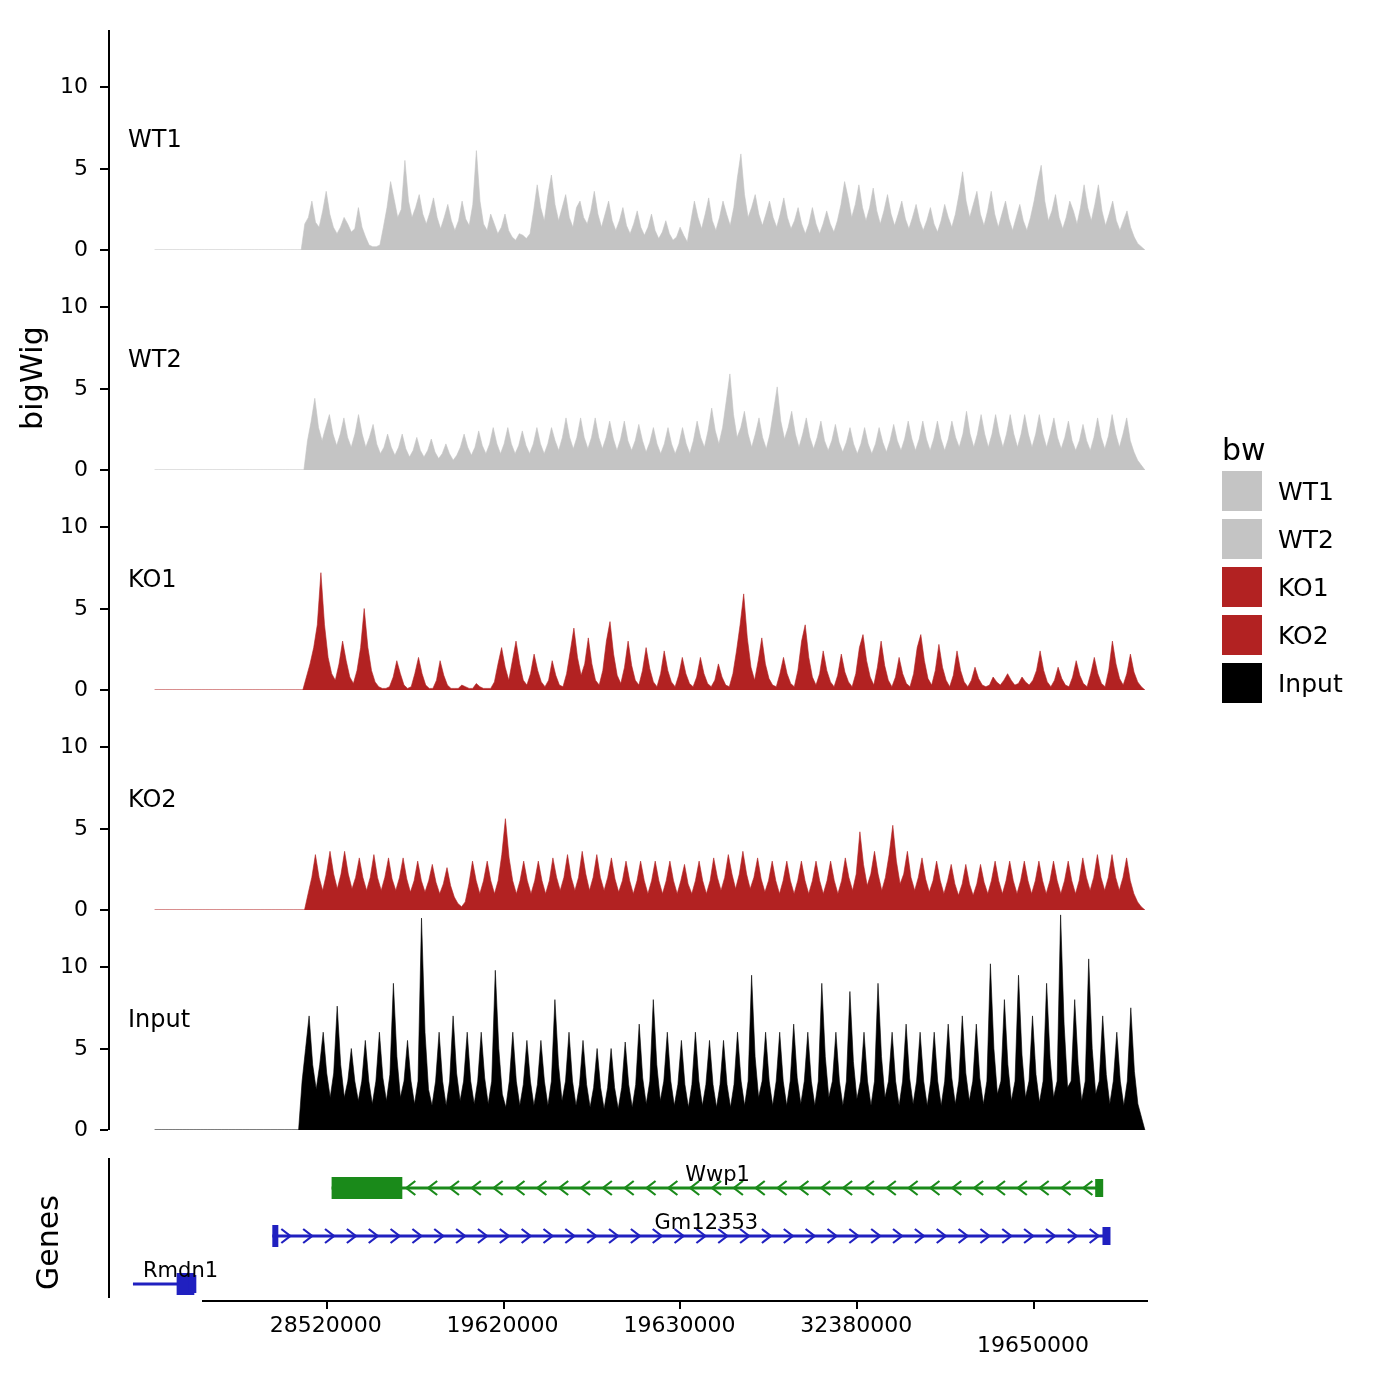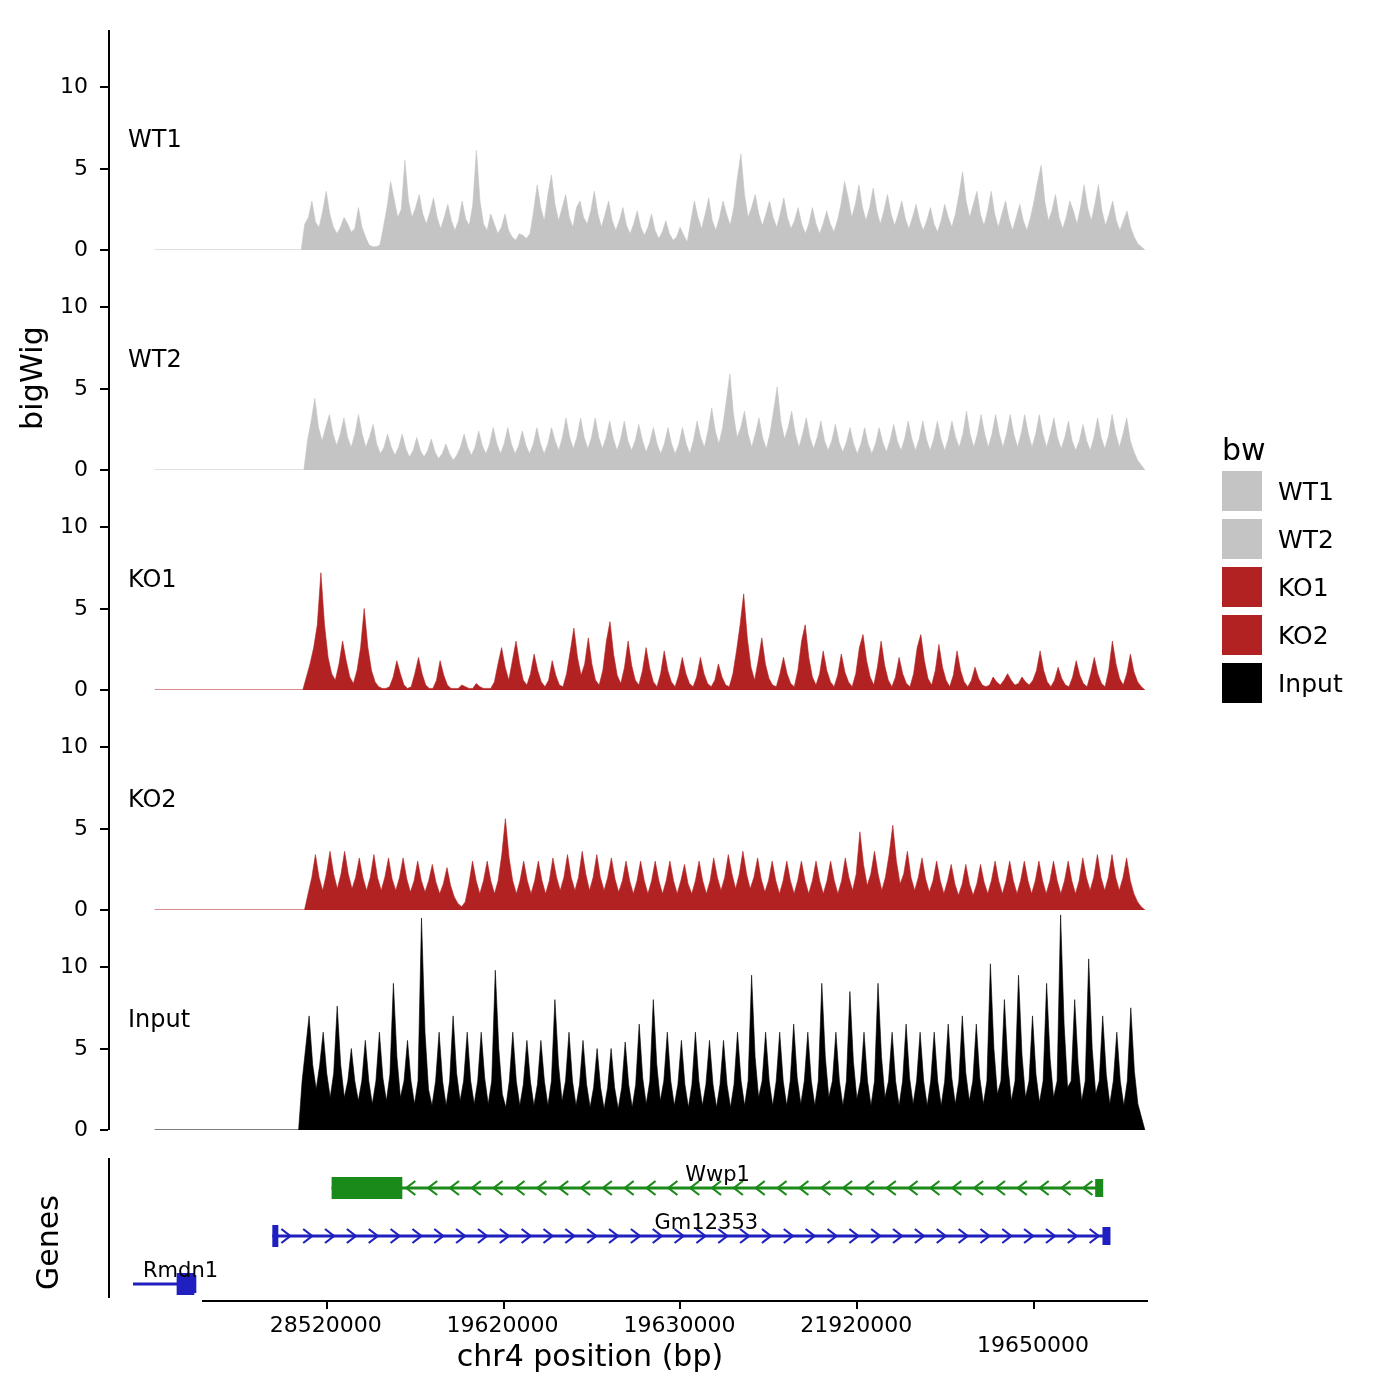--- a/index.html
+++ b/index.html
@@ -156,21 +156,20 @@
     white-space: nowrap;
   }
 </style>
 </head>
 <body>
 
 <div id="root">
 
   <div class="ylabel-global">bigWig</div>
   <div class="ylabel-genes">Genes</div>
-  <div class="xlabel">chr4 position (bp)</div>
 
   <div id="tracks">
       <div class="panel" style="top: 30px; height: 220px;">
         <div class="axis-line"></div>
         <svg width="1038" height="220" style="position: absolute; left: 2px; top: 0px;">
           <path d="M44.6,220 L44.6,220.0 L48.2,220.0 L51.8,220.0 L55.4,220.0 L58.9,220.0 L62.5,220.0 L66.1,220.0 L69.7,220.0 L73.2,220.0 L76.8,220.0 L80.4,220.0 L84.0,220.0 L87.5,220.0 L91.1,220.0 L94.7,220.0 L98.3,220.0 L101.8,220.0 L105.4,220.0 L109.0,220.0 L112.6,220.0 L116.1,220.0 L119.7,220.0 L123.3,220.0 L126.9,220.0 L130.4,220.0 L134.0,220.0 L137.6,220.0 L141.2,220.0 L144.7,220.0 L148.3,220.0 L151.9,220.0 L155.5,220.0 L159.0,220.0 L162.6,220.0 L166.2,220.0 L169.8,220.0 L173.3,220.0 L176.9,220.0 L180.5,220.0 L184.1,220.0 L187.6,220.0 L191.2,220.0 L194.8,193.9 L198.4,187.4 L201.9,171.1 L205.5,192.3 L209.1,197.2 L212.7,180.9 L216.2,161.3 L219.8,184.1 L223.4,197.2 L227.0,203.7 L230.5,197.2 L234.1,187.4 L237.7,193.9 L241.3,202.1 L244.8,198.8 L248.4,177.6 L252.0,197.2 L255.6,207.0 L259.1,215.1 L262.7,216.7 L266.3,216.7 L269.9,215.1 L273.4,197.2 L277.0,177.6 L280.6,151.6 L284.2,169.5 L287.7,187.4 L291.3,179.3 L294.9,130.4 L298.5,171.1 L302.0,187.4 L305.6,177.6 L309.2,164.6 L312.8,184.1 L316.3,193.9 L319.9,182.5 L323.5,167.9 L327.1,187.4 L330.6,198.8 L334.2,187.4 L337.8,174.4 L341.4,190.7 L344.9,200.4 L348.5,190.7 L352.1,171.1 L355.7,189.0 L359.2,195.6 L362.8,174.4 L366.4,120.6 L370.0,171.1 L373.5,193.9 L377.1,200.4 L380.7,184.1 L384.3,193.9 L387.8,203.7 L391.4,197.2 L395.0,184.1 L398.6,200.4 L402.1,207.0 L405.7,210.2 L409.3,203.7 L412.9,205.3 L416.4,208.6 L420.0,203.7 L423.6,180.9 L427.2,154.8 L430.7,177.6 L434.3,190.7 L437.9,164.6 L441.4,145.0 L445.0,174.4 L448.6,190.7 L452.2,177.6 L455.7,164.6 L459.3,187.4 L462.9,197.2 L466.5,177.6 L470.0,171.1 L473.6,187.4 L477.2,193.9 L480.8,180.9 L484.3,161.3 L487.9,184.1 L491.5,197.2 L495.1,184.1 L498.6,171.1 L502.2,190.7 L505.8,200.4 L509.4,190.7 L512.9,177.6 L516.5,195.6 L520.1,203.7 L523.7,193.9 L527.2,180.9 L530.8,197.2 L534.4,205.3 L538.0,197.2 L541.5,184.1 L545.1,200.4 L548.7,208.6 L552.3,202.1 L555.8,190.7 L559.4,203.7 L563.0,210.2 L566.6,207.0 L570.1,197.2 L573.7,205.3 L577.3,211.9 L580.9,190.7 L584.4,171.1 L588.0,187.4 L591.6,198.8 L595.2,184.1 L598.7,167.9 L602.3,190.7 L605.9,200.4 L609.5,187.4 L613.0,171.1 L616.6,184.1 L620.2,195.6 L623.8,177.6 L627.3,148.3 L630.9,123.9 L634.5,164.6 L638.1,187.4 L641.6,177.6 L645.2,164.6 L648.8,184.1 L652.4,195.6 L655.9,184.1 L659.5,171.1 L663.1,187.4 L666.7,197.2 L670.2,184.1 L673.8,167.9 L677.4,187.4 L681.0,198.8 L684.5,190.7 L688.1,177.6 L691.7,193.9 L695.3,203.7 L698.8,193.9 L702.4,177.6 L706.0,193.9 L709.6,203.7 L713.1,193.9 L716.7,180.9 L720.3,193.9 L723.9,202.1 L727.4,190.7 L731.0,174.4 L734.6,151.6 L738.2,167.9 L741.7,187.4 L745.3,174.4 L748.9,154.8 L752.5,177.6 L756.0,190.7 L759.6,177.6 L763.2,158.1 L766.8,180.9 L770.3,193.9 L773.9,180.9 L777.5,164.6 L781.1,184.1 L784.6,195.6 L788.2,184.1 L791.8,171.1 L795.4,189.0 L798.9,198.8 L802.5,187.4 L806.1,174.4 L809.7,190.7 L813.2,200.4 L816.8,190.7 L820.4,177.6 L824.0,193.9 L827.5,202.1 L831.1,190.7 L834.7,174.4 L838.3,187.4 L841.8,197.2 L845.4,184.1 L849.0,164.6 L852.6,141.8 L856.1,171.1 L859.7,187.4 L863.3,174.4 L866.9,161.3 L870.4,184.1 L874.0,195.6 L877.6,180.9 L881.2,161.3 L884.7,184.1 L888.3,197.2 L891.9,184.1 L895.5,171.1 L899.0,189.0 L902.6,200.4 L906.2,187.4 L909.8,174.4 L913.3,190.7 L916.9,200.4 L920.5,187.4 L924.1,171.1 L927.6,151.6 L931.2,135.3 L934.8,171.1 L938.4,190.7 L941.9,180.9 L945.5,164.6 L949.1,187.4 L952.7,198.8 L956.2,187.4 L959.8,171.1 L963.4,180.9 L967.0,193.9 L970.5,177.6 L974.1,154.8 L977.7,177.6 L981.3,190.7 L984.8,174.4 L988.4,154.8 L992.0,180.9 L995.6,195.6 L999.1,184.1 L1002.7,171.1 L1006.3,190.7 L1009.9,200.4 L1013.4,190.7 L1017.0,180.9 L1020.6,197.2 L1024.2,207.0 L1027.7,213.5 L1031.3,216.7 L1034.9,220.0 L1034.9,220 Z" fill="#c4c4c4" stroke="#c4c4c4" stroke-width="0.6"></path>
         </svg>
       </div>
       <div class="panel" style="top: 250px; height: 220px;">
         <div class="axis-line"></div>
@@ -316,21 +315,21 @@
 
   <div class="xaxis"></div>
   <div id="xticks">
       <div class="xtick" style="left: 325.776px;"></div>
       <div class="xtick-label" style="left: 325.776px;">28520000</div>
       <div class="xtick" style="left: 502.598px;"></div>
       <div class="xtick-label" style="left: 502.598px;">19620000</div>
       <div class="xtick" style="left: 679.421px;"></div>
       <div class="xtick-label" style="left: 679.421px;">19630000</div>
       <div class="xtick" style="left: 856.243px;"></div>
-      <div class="xtick-label" style="left: 856.243px;">21920000</div>
+      <div class="xtick-label" style="left: 856.243px;">32380000</div>
       <div class="xtick" style="left: 1033.07px;"></div>
       <div class="xtick-label" style="left: 1033.07px; margin-top: 20px;">19650000</div>
     </div>
 
 <div class="tick-label" style="left: 28px; top: 236px;">0</div>
     <div class="tick-mark" style="top: 249px;"></div>
     <div class="tick-label" style="left: 28px; top: 154.519px;">5</div>
     <div class="tick-mark" style="top: 167.519px;"></div>
     <div class="tick-label" style="left: 28px; top: 73.037px;">10</div>
     <div class="tick-mark" style="top: 86.037px;"></div>

